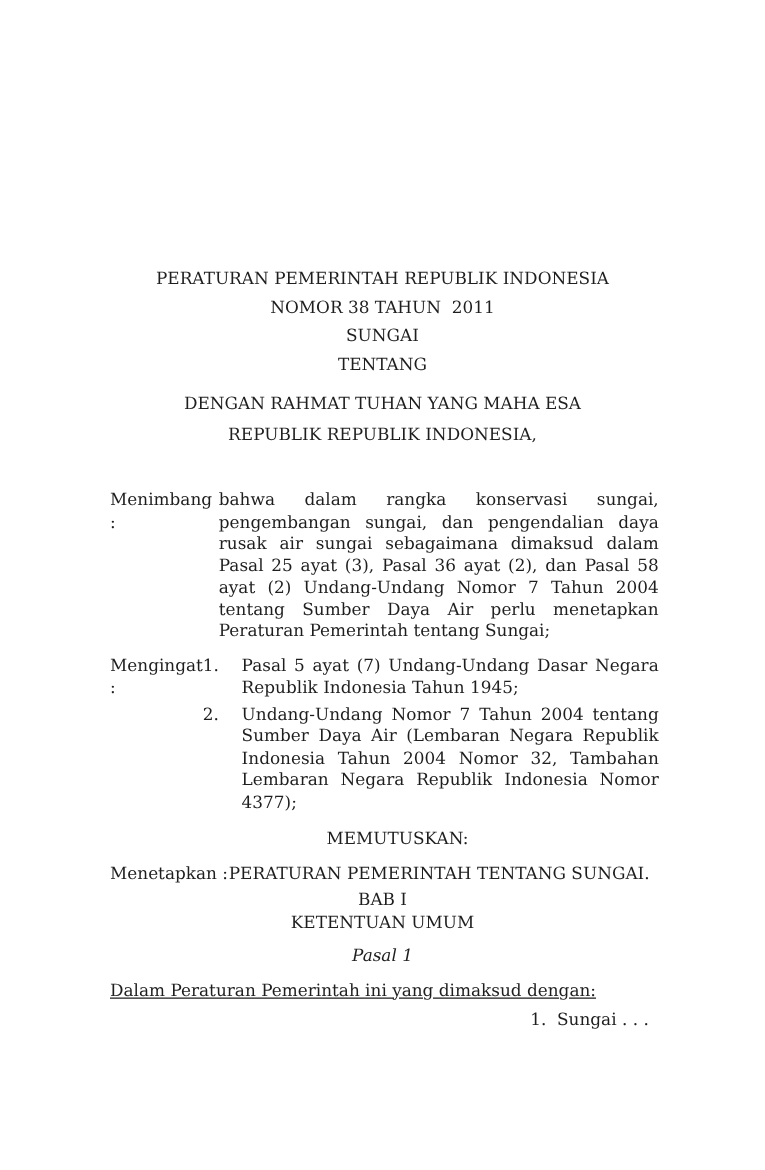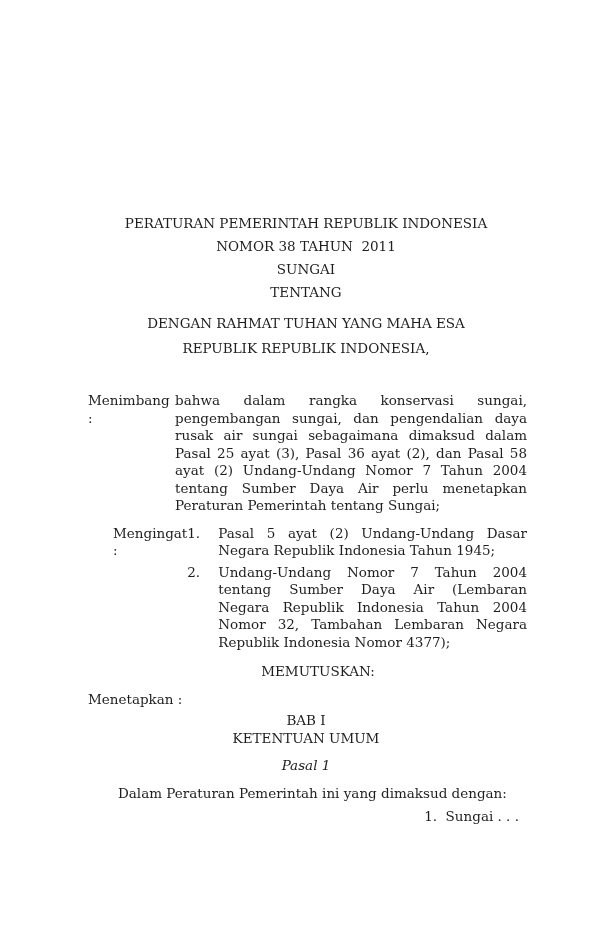--- a/index.html
+++ b/index.html
@@ -26,33 +26,33 @@
   .row {
     display: flex;
     padding-left: 88px;
     padding-right: 85px;
     align-items: flex-start;
   }
   .label { flex: 0 0 87px; white-space: pre-wrap; }
   .para  { flex: 1; text-align: justify; }
   .menimbang { margin-top: 32px; }
   .mengingat { margin-top: 10px; }
-  .label-mengingat { flex: 0 0 73px; margin-left: 25px; }
+  .label-mengingat { flex: 0 0 73px; }
   .list { flex: 1; }
   .item { display: flex; align-items: flex-start; }
   .item + .item { margin-top: 4px; }
   .num { flex: 0 0 31px; }
   .center { text-align: center; }
   .memutuskan { margin-top: 12px; margin-left: 24px; }
   .menetapkan { margin-top: 10px; }
   .label-menetapkan { flex: 0 0 95px; }
   .menetapkan-text { text-align: left; }
   .bab { margin-top: 4px; }
   .pasal { margin-top: 10px; font-style: italic; }
-  .opening { margin-top: 10px; margin-left: 118px; margin-right: 60px; }
+  .opening { margin-top: 10px; margin-left: 88px; margin-right: 60px; text-decoration: underline; }
   .catchword {
     margin-top: 6px;
     text-align: right;
     padding-right: 93px;
     white-space: pre-wrap;
   }
 </style>
 </head>
 <body>
 
@@ -71,33 +71,34 @@
   <section class="row menimbang">
     <div class="label">Menimbang :</div>
     <p class="para">bahwa dalam rangka konservasi sungai, pengembangan sungai, dan pengendalian daya rusak air sungai sebagaimana dimaksud dalam Pasal 25 ayat (3), Pasal 36 ayat (2), dan Pasal 58 ayat (2) Undang-Undang Nomor 7 Tahun 2004 tentang Sumber Daya Air perlu menetapkan Peraturan Pemerintah tentang Sungai;</p>
   </section>
 
   <section class="row mengingat">
     <div class="label label-mengingat">Mengingat  :</div>
     <div class="list">
       <div class="item">
         <div class="num">1.</div>
-        <p class="para">Pasal 5 ayat (2) Undang-Undang Dasar Negara Republik Indonesia Tahun 1945;</p>
+        <p class="para">Pasal 5 ayat (7) Undang-Undang Dasar Negara Republik Indonesia Tahun 1945;</p>
       </div>
       <div class="item">
         <div class="num">2.</div>
         <p class="para">Undang-Undang Nomor 7 Tahun 2004 tentang Sumber Daya Air (Lembaran Negara Republik Indonesia Tahun 2004 Nomor 32, Tambahan Lembaran Negara Republik Indonesia Nomor 4377);</p>
       </div>
     </div>
   </section>
 
   <div class="center memutuskan">MEMUTUSKAN:</div>
 
   <section class="row menetapkan">
     <div class="label label-menetapkan">Menetapkan :</div>
+    <p class="para menetapkan-text">PERATURAN PEMERINTAH TENTANG SUNGAI.</p>
   </section>
 
   <div class="center bab">
     <div>BAB I</div>
     <div>KETENTUAN UMUM</div>
   </div>
 
   <div class="center pasal">Pasal 1</div>
 
   <p class="opening">Dalam Peraturan Pemerintah ini yang dimaksud dengan:</p>

